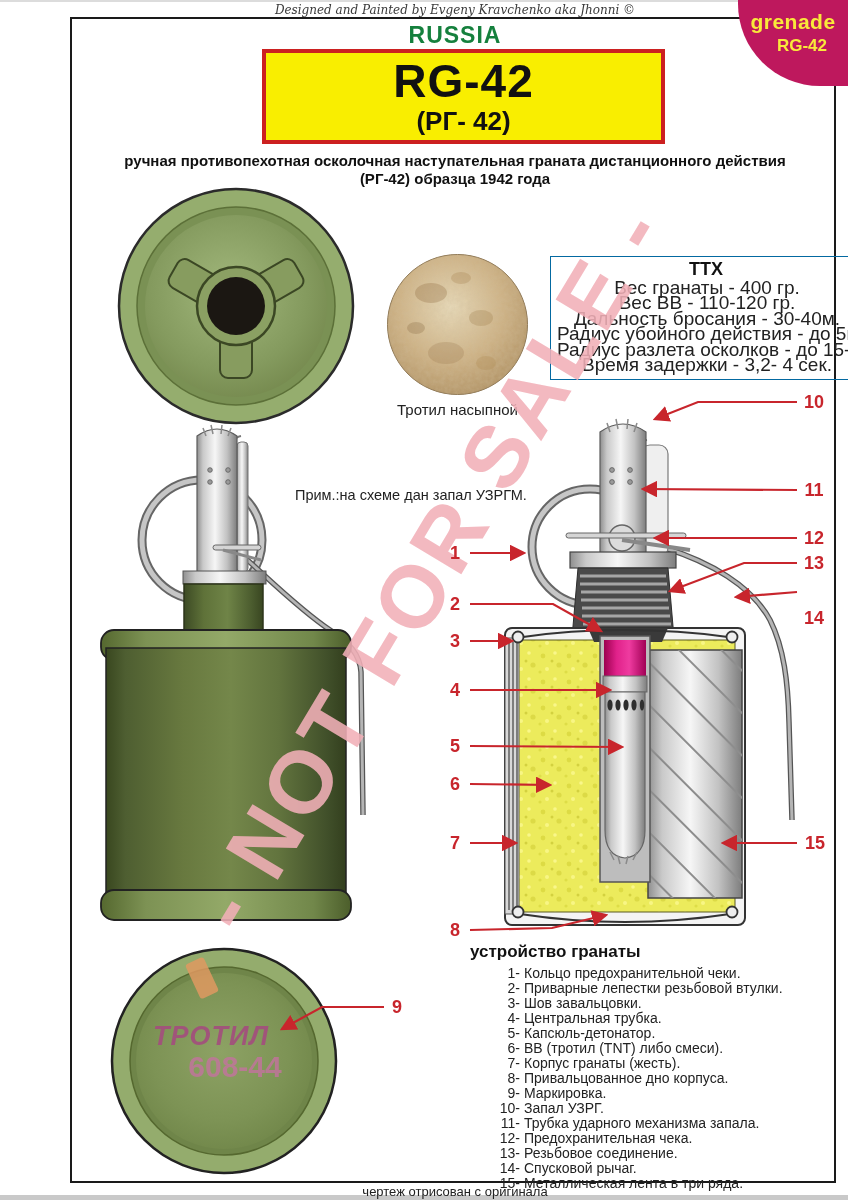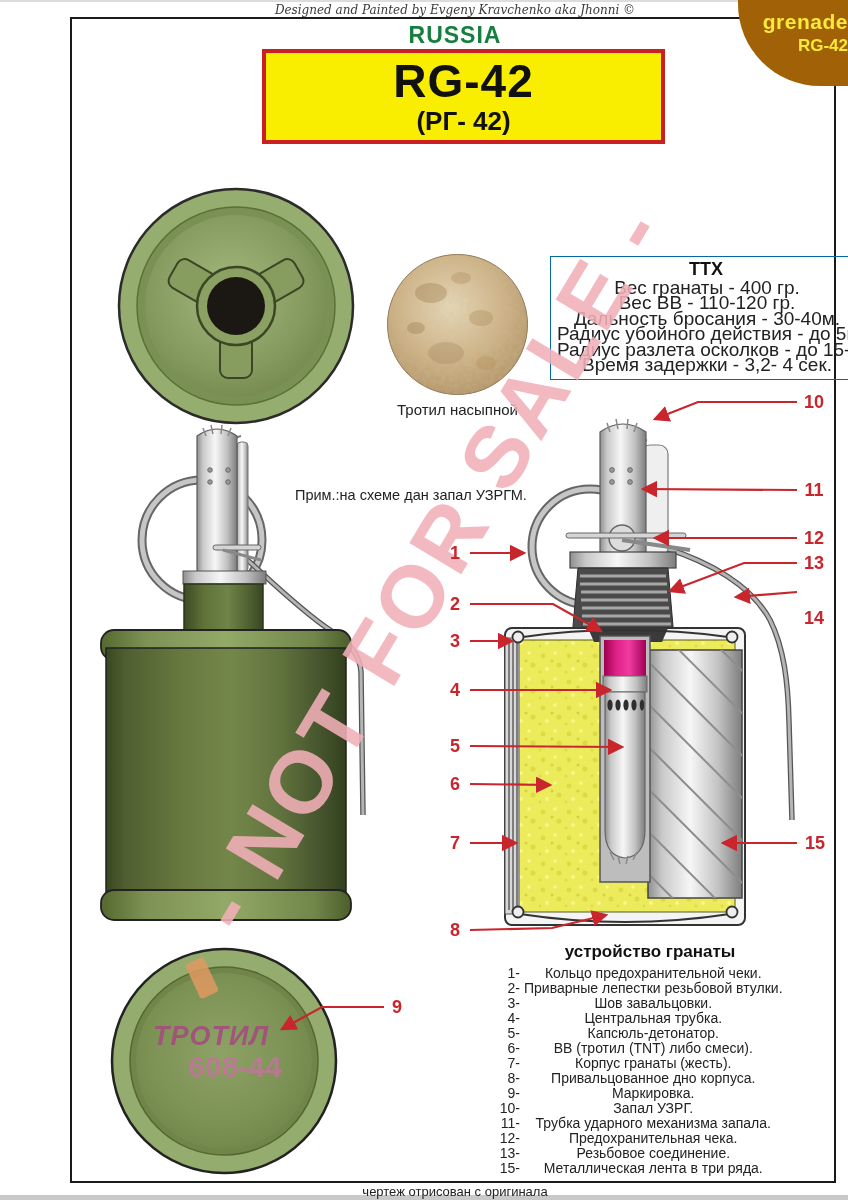--- a/index.html
+++ b/index.html
@@ -3,22 +3,22 @@
 <meta charset="utf-8">
 <style>
   html,body{margin:0;padding:0;background:#fff;}
   .page{position:relative;width:848px;height:1200px;background:#ffffff;overflow:hidden;
         font-family:"Liberation Sans",sans-serif;}
   .topstrip{position:absolute;left:0;top:0;width:848px;height:2px;background:#dcdcdc;}
   .botstrip{position:absolute;left:0;top:1195px;width:848px;height:5px;background:#c9c9c9;}
   .credit{position:absolute;left:70px;top:3px;width:770px;text-align:center;
           font-family:"DejaVu Serif",serif;font-style:italic;font-size:12px;color:#3a3a3a;z-index:2;}
   .frame{position:absolute;left:70px;top:17px;width:766px;height:1166px;border:2px solid #1a1a1a;z-index:1;box-sizing:border-box;}
-  .badge{position:absolute;right:0;top:0;width:110px;height:86px;background:#a16207;
-         border-radius:0 0 0 82px;z-index:7;text-align:right;color:#f9e93a;font-weight:bold;}
+  .badge{position:absolute;right:0;top:0;width:110px;height:86px;background:#be185d;
+         border-radius:0 0 0 82px;z-index:7;text-align:center;color:#f9e93a;font-weight:bold;}
   .badge .b1{margin-top:10px;font-size:21px;letter-spacing:.5px;}
   .badge .b2{margin-top:2px;font-size:17px;padding-left:18px;}
   .russia{position:absolute;left:70px;top:22px;width:770px;text-align:center;
           font-size:23px;font-weight:bold;color:#15803d;letter-spacing:1px;z-index:2;}
   .banner{position:absolute;left:262px;top:49px;width:403px;height:95px;background:#f9ee00;
           border:4px solid #cc2020;box-sizing:border-box;text-align:center;z-index:2;}
   .banner .t1{font-size:46px;font-weight:bold;color:#111;line-height:52px;margin-top:2px;letter-spacing:1px;}
   .banner .t2{font-size:26px;font-weight:bold;color:#111;line-height:28px;}
   .desc{position:absolute;left:80px;top:152px;width:750px;text-align:center;
         font-size:15px;font-weight:bold;color:#111;line-height:18px;z-index:2;}
@@ -37,40 +37,44 @@
   .note{position:absolute;left:295px;top:487px;width:260px;font-size:14.5px;color:#222;z-index:4;}
   .illus{position:absolute;z-index:3;}
   .watermark{position:absolute;left:430px;top:568px;width:0;height:0;z-index:5;pointer-events:none;}
   .watermark span{position:absolute;left:0;top:0;transform:translate(-50%,-50%) rotate(-59deg);
       white-space:nowrap;font-size:88px;font-weight:bold;letter-spacing:4px;
       color:#f2b0b8;opacity:.88;}
   .co{position:absolute;transform:translate(-50%,-50%);font-size:18px;font-weight:bold;
       color:#c8252c;z-index:6;}
   .overlay{position:absolute;left:0;top:0;z-index:6;pointer-events:none;}
   .parts{position:absolute;left:470px;top:942px;width:360px;z-index:4;}
-  .parts .pt{text-align:center;font-size:17px;font-weight:bold;color:#111;margin-bottom:4px;}
+  .parts .pt{font-size:17px;font-weight:bold;color:#111;margin-bottom:4px;}
   .parts table{border-collapse:collapse;}
-  .parts td{font-size:14px;line-height:15px;color:#222;padding:0;white-space:nowrap;text-align:center;}
+  .parts td{font-size:14px;line-height:15px;color:#222;padding:0;white-space:nowrap;}
   .parts td.n{width:50px;text-align:right;padding-right:4px;}
   .footer{position:absolute;left:70px;top:1184px;width:770px;text-align:center;font-size:13px;color:#222;z-index:2;}
 </style>
 </head>
 <body>
 
 <div class="page">
   <div class="topstrip"></div>
   <div class="credit">Designed and Painted by Evgeny Kravchenko aka Jhonni ©</div>
   <div class="frame"></div>
   <div class="russia">RUSSIA</div>
 
   <div class="banner">
     <div class="t1">RG-42</div>
     <div class="t2">(РГ- 42)</div>
   </div>
 
+  <div class="desc">
+    <div>ручная противопехотная осколочная наступательная граната дистанционного действия</div>
+    <div>(РГ-42) образца 1942 года</div>
+  </div>
 
 
   <svg class="tnt" viewBox="0 0 143 143" width="143" height="143">
     <defs>
       <radialGradient id="tntG" cx="45%" cy="38%" r="70%">
         <stop offset="0%" stop-color="#e9dcbc"></stop>
           <stop offset="55%" stop-color="#cdb184"></stop>
         <stop offset="100%" stop-color="#a98a5c"></stop>
       </radialGradient>
       <clipPath id="tntClip">
@@ -409,20 +413,24 @@
           </tr>
       <tr>
             <td class="n">12-</td>
             <td>Предохранительная чека.</td>
           </tr>
       <tr>
             <td class="n">13-</td>
             <td>Резьбовое соединение.</td>
           </tr>
       <tr>
+            <td class="n">14-</td>
+            <td>Спусковой рычаг.</td>
+          </tr>
+      <tr>
             <td class="n">15-</td>
             <td>Металлическая лента в три ряда.</td>
           </tr>
     </tbody>
       </table>
   </div>
 
   <div class="footer">чертеж отрисован с оригинала</div>
 
   <div class="badge">

